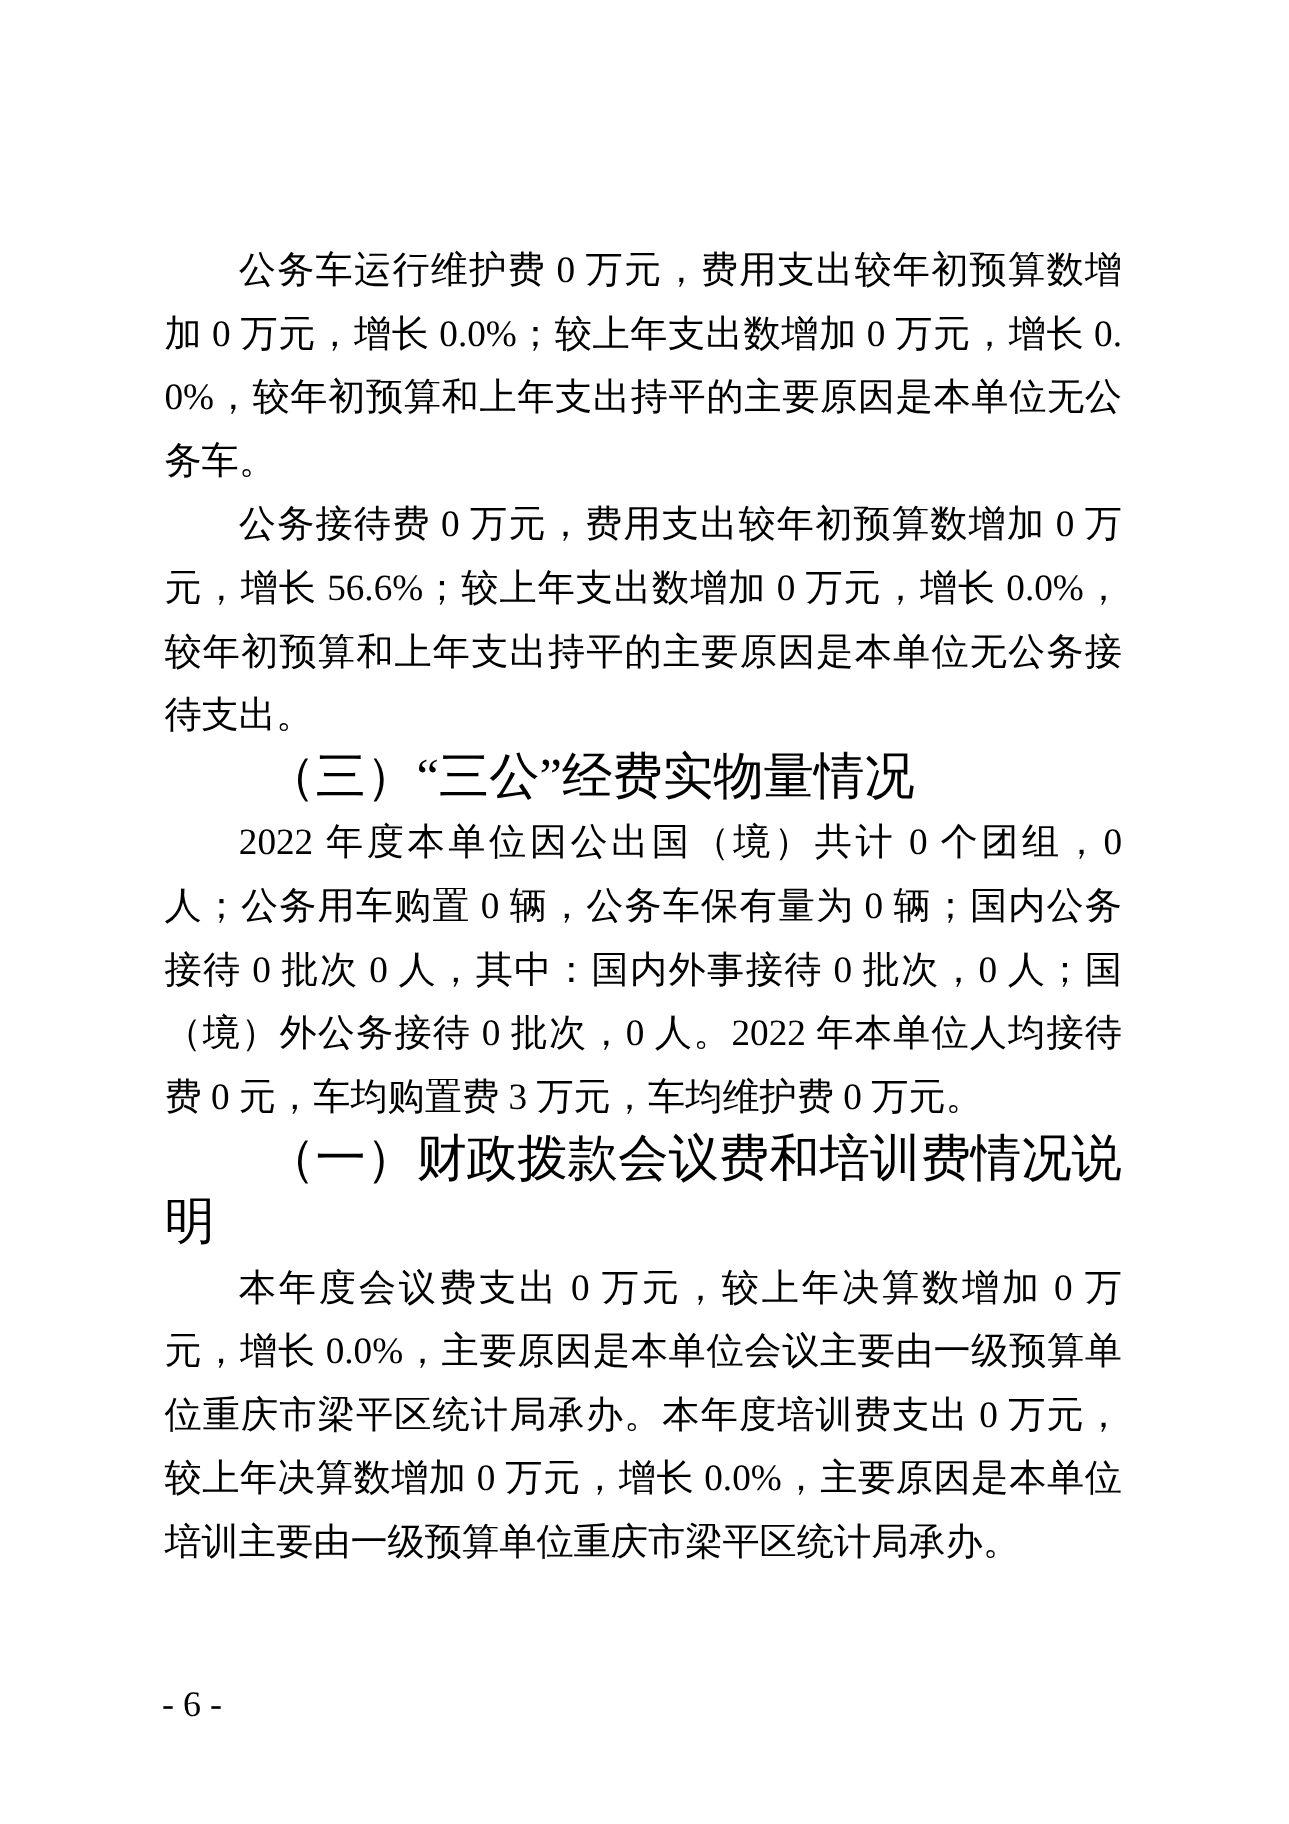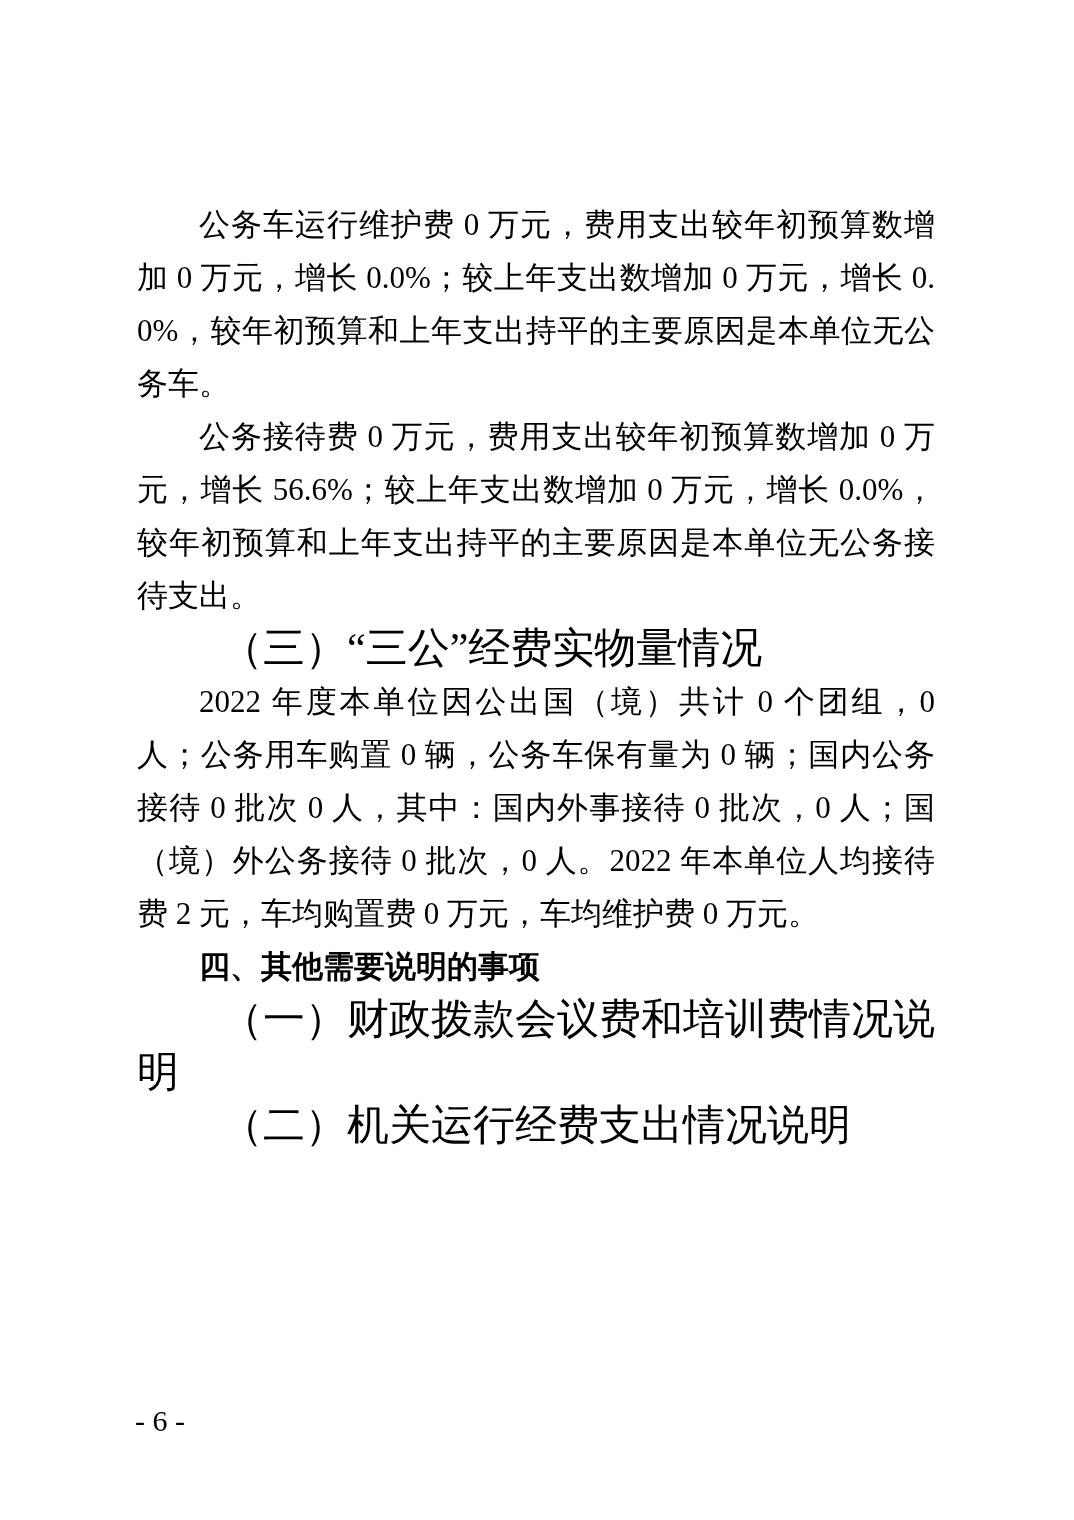--- a/index.html
+++ b/index.html
@@ -67,26 +67,25 @@
 <div class="page">
 
   <div class="doc-body">
 
     <p class="para">公务车运行维护费 0 万元，费用支出较年初预算数增加 0 万元，增长 0.0%；较上年支出数增加 0 万元，增长 0.0%，较年初预算和上年支出持平的主要原因是本单位无公务车。</p>
 
     <p class="para">公务接待费 0 万元，费用支出较年初预算数增加 0 万元，增长 56.6%；较上年支出数增加 0 万元，增长 0.0%，较年初预算和上年支出持平的主要原因是本单位无公务接待支出。</p>
 
     <h3 class="heading-sub">（三）“三公”经费实物量情况</h3>
 
-    <p class="para">2022 年度本单位因公出国（境）共计 0 个团组，0 人；公务用车购置 0 辆，公务车保有量为 0 辆；国内公务接待 0 批次 0 人，其中：国内外事接待 0 批次，0 人；国（境）外公务接待 0 批次，0 人。2022 年本单位人均接待费 2 元，车均购置费 0 万元，车均维护费 0 万元。</p>
+    <p class="para">2022 年度本单位因公出国（境）共计 0 个团组，0 人；公务用车购置 0 辆，公务车保有量为 0 辆；国内公务接待 0 批次 0 人，其中：国内外事接待 0 批次，0 人；国（境）外公务接待 0 批次，0 人。2022 年本单位人均接待费 0 元，车均购置费 3 万元，车均维护费 0 万元。</p>
 
-    <h2 class="heading-bold">四、其他需要说明的事项</h2>
 
     <h3 class="heading-sub">（一）财政拨款会议费和培训费情况说明</h3>
 
+    <p class="para">本年度会议费支出 0 万元，较上年决算数增加 0 万元，增长 0.0%，主要原因是本单位会议主要由一级预算单位重庆市梁平区统计局承办。本年度培训费支出 0 万元，较上年决算数增加 0 万元，增长 0.0%，主要原因是本单位培训主要由一级预算单位重庆市梁平区统计局承办。</p>
 
-    <h3 class="heading-sub">（二）机关运行经费支出情况说明</h3>
 
   </div>
 
   <div class="page-footer">- 6 -</div>
 
 </div>
 
 </body></html>

